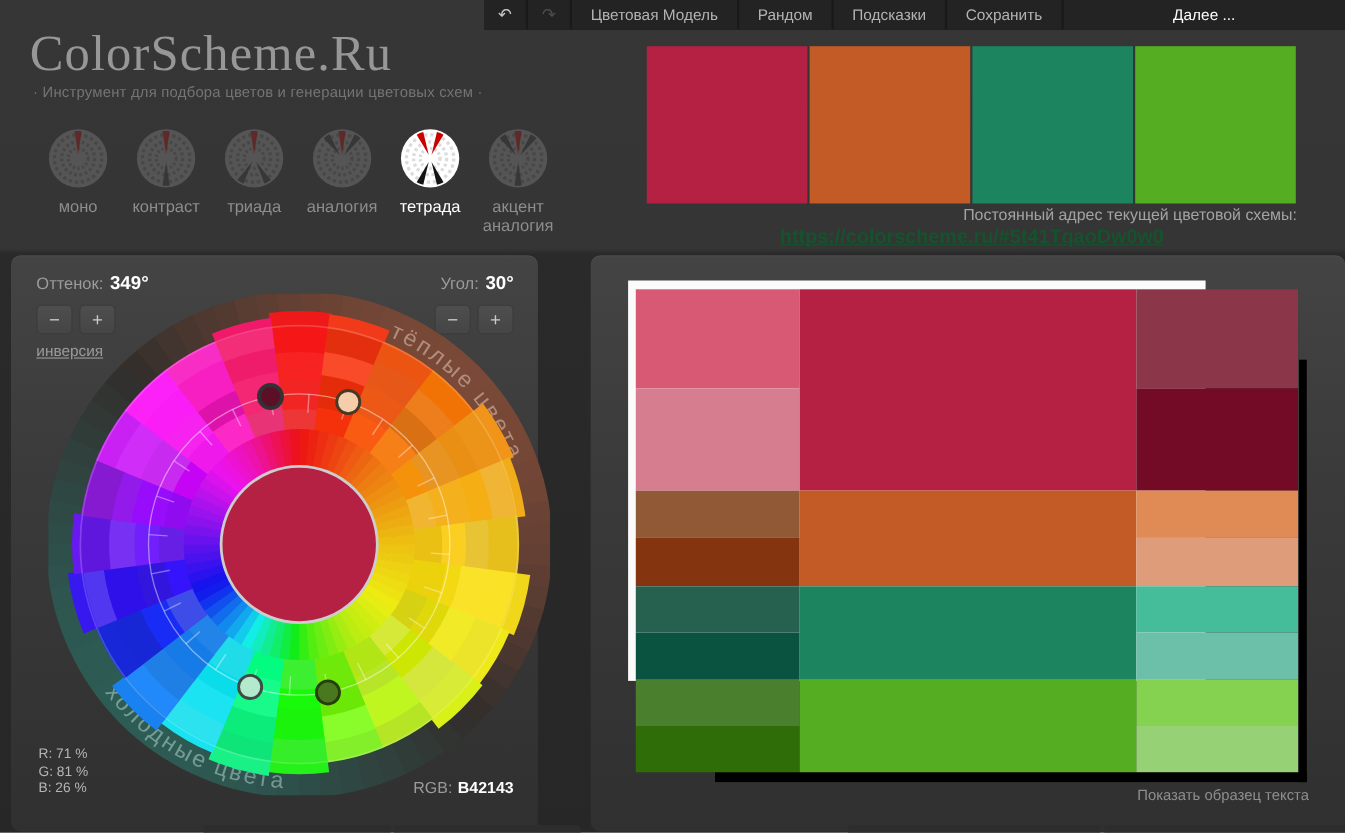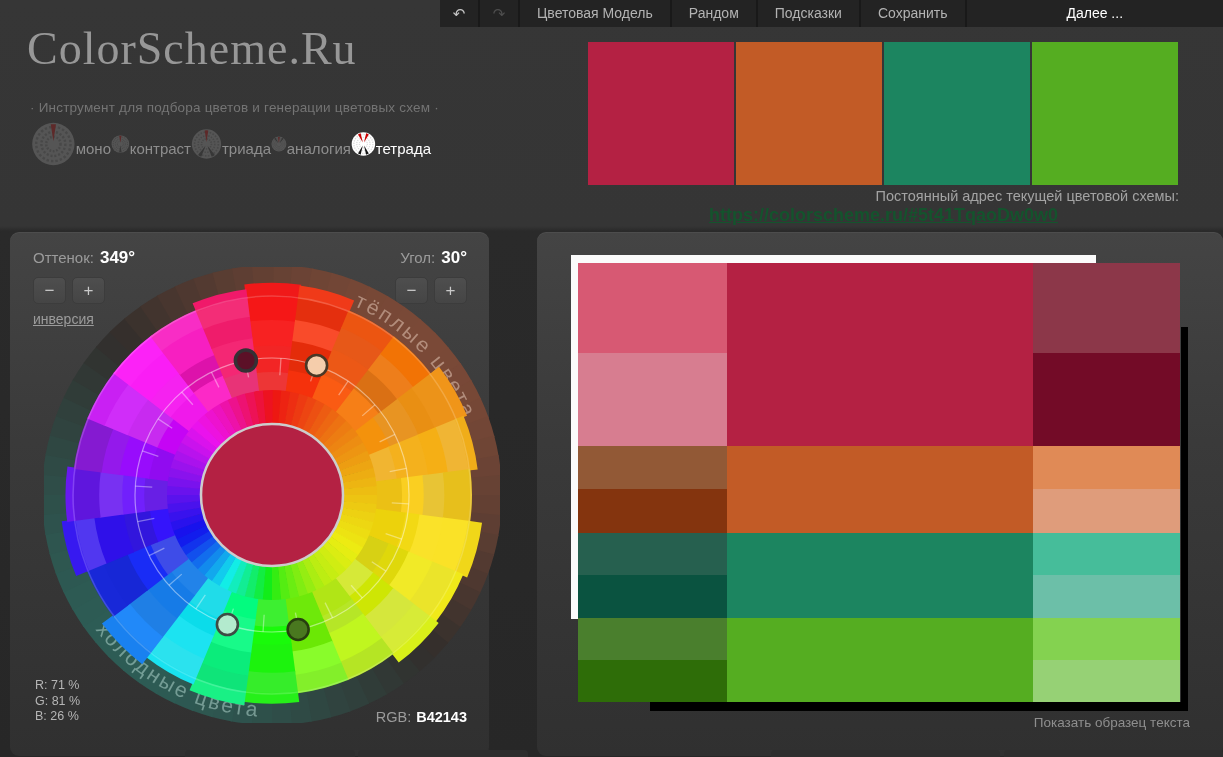--- a/index.html
+++ b/index.html
@@ -5,31 +5,31 @@
   html,body{margin:0;padding:0}
   body{
     width:1223px;height:757px;overflow:hidden;position:relative;
     background:linear-gradient(180deg,#363636 0px,#353535 226px,#2a2a2a 231px,#272727 100%);
     font-family:"Liberation Sans",sans-serif;color:#ccc;
     -webkit-font-smoothing:antialiased;
   }
   
   .logo{position:absolute;left:27px;top:22px;font-family:"Liberation Serif",serif;
     font-size:46px;font-weight:normal;color:#979797;margin:0;letter-spacing:1px}
-  .tagline{position:absolute;left:30px;top:100px;font-size:13.5px;color:#747474;letter-spacing:.2px}
+  .tagline{position:absolute;left:30px;top:76px;font-size:13.5px;color:#747474;letter-spacing:.2px}
 
   #menubar{position:absolute;left:440px;top:0;right:0;height:27px;background:#191919;display:flex;gap:2px}
   .menu-cell{background:#232323;border:none;color:#b3b3b3;font-family:inherit;font-size:14px;
     line-height:27px;height:27px;padding:0 17px;cursor:pointer;white-space:nowrap}
   .menu-cell.icon{width:38px;padding:0;text-align:center;font-size:15px;color:#c6c6c6}
   .menu-cell.icon.disabled{color:#4e4e4e;cursor:default}
   .menu-cell.active{color:#fff;flex:1}
 
   #modes{position:absolute;left:31px;top:116px;display:flex}
-  .mode{width:80px;display:flex;flex-direction:row;align-items:center;cursor:pointer;background:none;border:none;padding:0;font-family:inherit}
+  .mode{width:80px;display:flex;flex-direction:column;align-items:center;cursor:pointer;background:none;border:none;padding:0;font-family:inherit}
   .mode .mlabel{margin-top:8px;font-size:15px;color:#8d8d8d;text-align:center;line-height:17px}
   .mode.active .mlabel{color:#fff}
 
   #swatches{position:absolute;left:588px;top:42px;display:flex;gap:2px}
   .swatch{width:146px;height:143px}
 
   .permalink-label{position:absolute;left:588px;top:188px;width:591px;text-align:right;
     font-size:14.5px;color:#a3a3a3}
   .permalink{position:absolute;left:588px;top:205px;width:591px;text-align:center;
     font-size:18px;font-weight:bold;color:#14532d;text-decoration:underline;cursor:pointer}
@@ -136,20 +136,33 @@
         <circle r="26.5" fill="#ffffff"></circle>
         <circle r="21.5" fill="none" stroke="#dcdcdc" stroke-width="3" stroke-dasharray="3 2.6"></circle>
         <circle r="15" fill="none" stroke="#dcdcdc" stroke-width="3" stroke-dasharray="2.6 2.3"></circle>
         <circle r="9" fill="none" stroke="#dcdcdc" stroke-width="3" stroke-dasharray="2.2 2"></circle>
         <path d="M-1.31,-3.25 L-12.21,-21.58 A24.8,24.8 0 0 1 -6.21,-24.01 Z" fill="#c80000"></path>
         <path d="M1.31,-3.25 L6.21,-24.01 A24.8,24.8 0 0 1 12.21,-21.58 Z" fill="#c80000"></path>
         <path d="M1.31,3.25 L12.21,21.58 A24.8,24.8 0 0 1 6.21,24.01 Z" fill="#141414"></path>
         <path d="M-1.31,3.25 L-6.21,24.01 A24.8,24.8 0 0 1 -12.21,21.58 Z" fill="#141414"></path>
       </svg>
       <div class="mlabel">тетрада</div>
+    </button>
+    <button class="mode">
+      <svg width="56" height="56" viewBox="-28 -28 56 56">
+        <circle r="26.5" fill="#555555"></circle>
+        <circle r="21.5" fill="none" stroke="#484848" stroke-width="3" stroke-dasharray="3 2.6"></circle>
+        <circle r="15" fill="none" stroke="#484848" stroke-width="3" stroke-dasharray="2.6 2.3"></circle>
+        <circle r="9" fill="none" stroke="#484848" stroke-width="3" stroke-dasharray="2.2 2"></circle>
+        <path d="M-2.01,-2.87 L-16.75,-18.28 A24.8,24.8 0 0 1 -11.45,-22.00 Z" fill="#373737"></path>
+        <path d="M0.00,-3.50 L-3.24,-24.59 A24.8,24.8 0 0 1 3.24,-24.59 Z" fill="#5e2929"></path>
+        <path d="M2.01,-2.87 L11.45,-22.00 A24.8,24.8 0 0 1 16.75,-18.28 Z" fill="#373737"></path>
+        <path d="M0.00,3.50 L3.24,24.59 A24.8,24.8 0 0 1 -3.24,24.59 Z" fill="#373737"></path>
+      </svg>
+      <div class="mlabel">акцент аналогия</div>
     </button>
   </div>
 
 <div id="swatches">
     <div class="swatch" style="background: rgb(180, 33, 67);"></div>
     <div class="swatch" style="background: rgb(194, 91, 38);"></div>
     <div class="swatch" style="background: rgb(28, 133, 96);"></div>
     <div class="swatch" style="background: rgb(85, 173, 33);"></div>
   </div>
 <div class="permalink-label">Постоянный адрес текущей цветовой схемы:</div>

